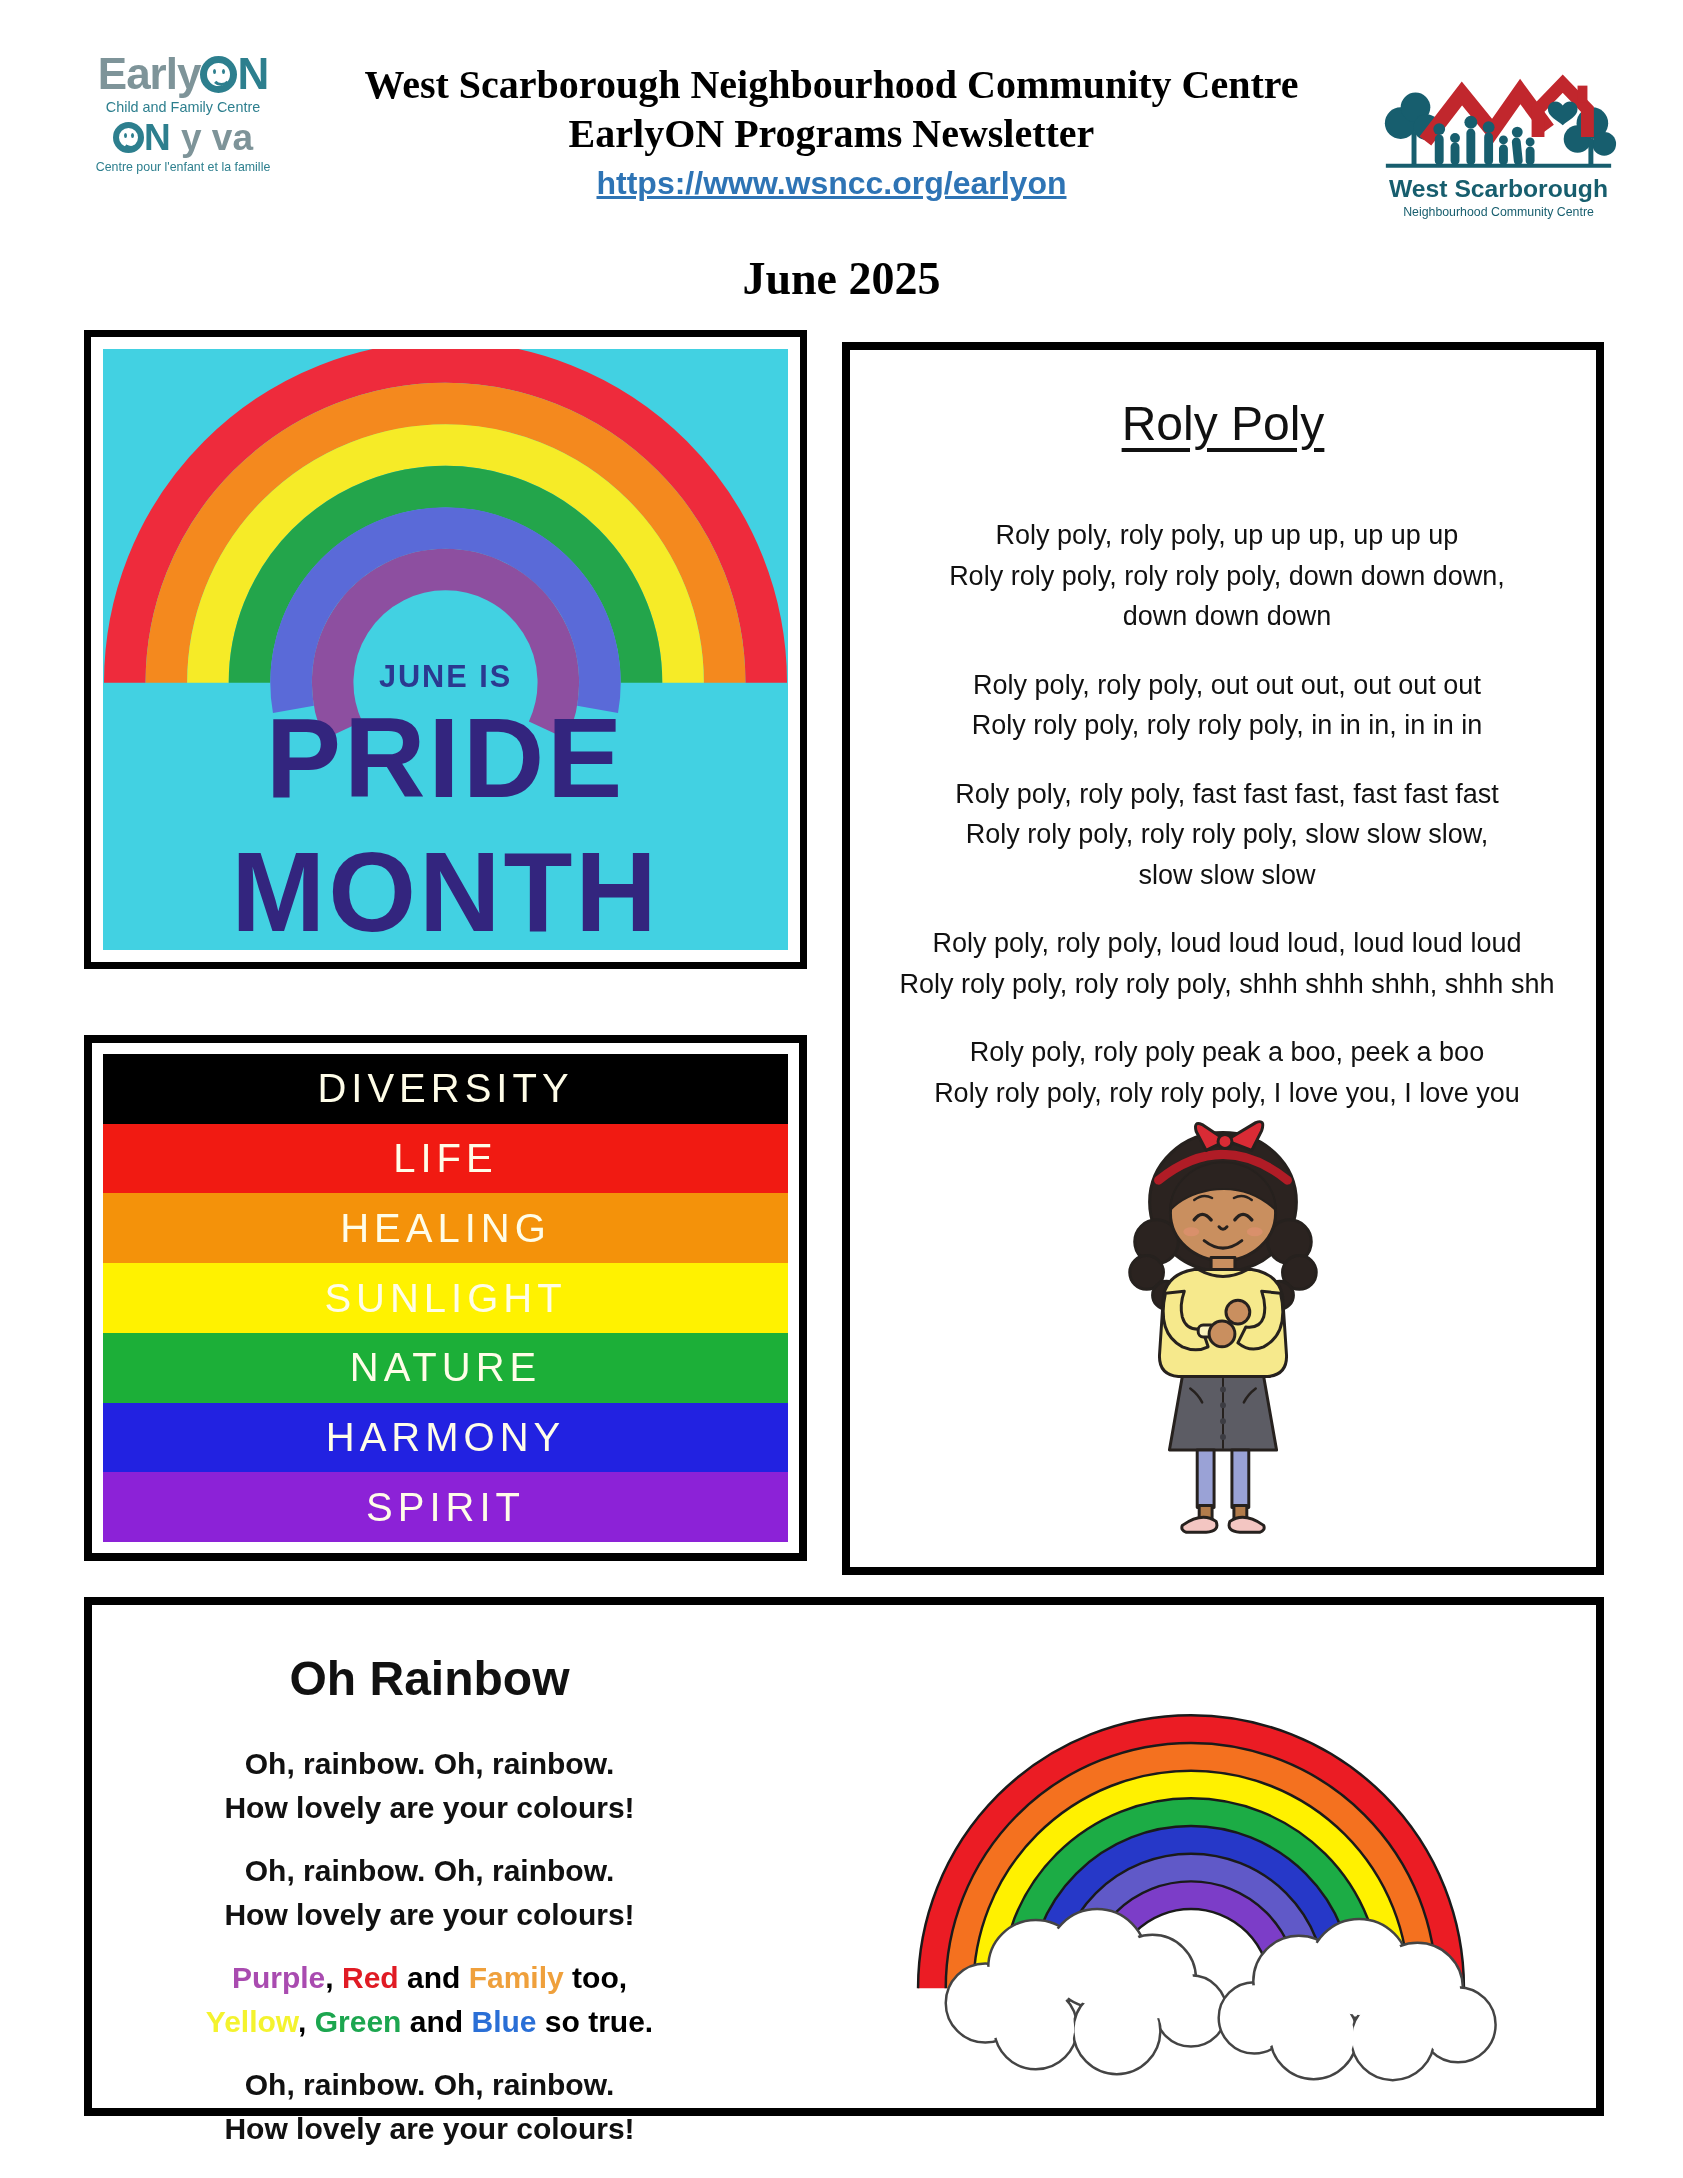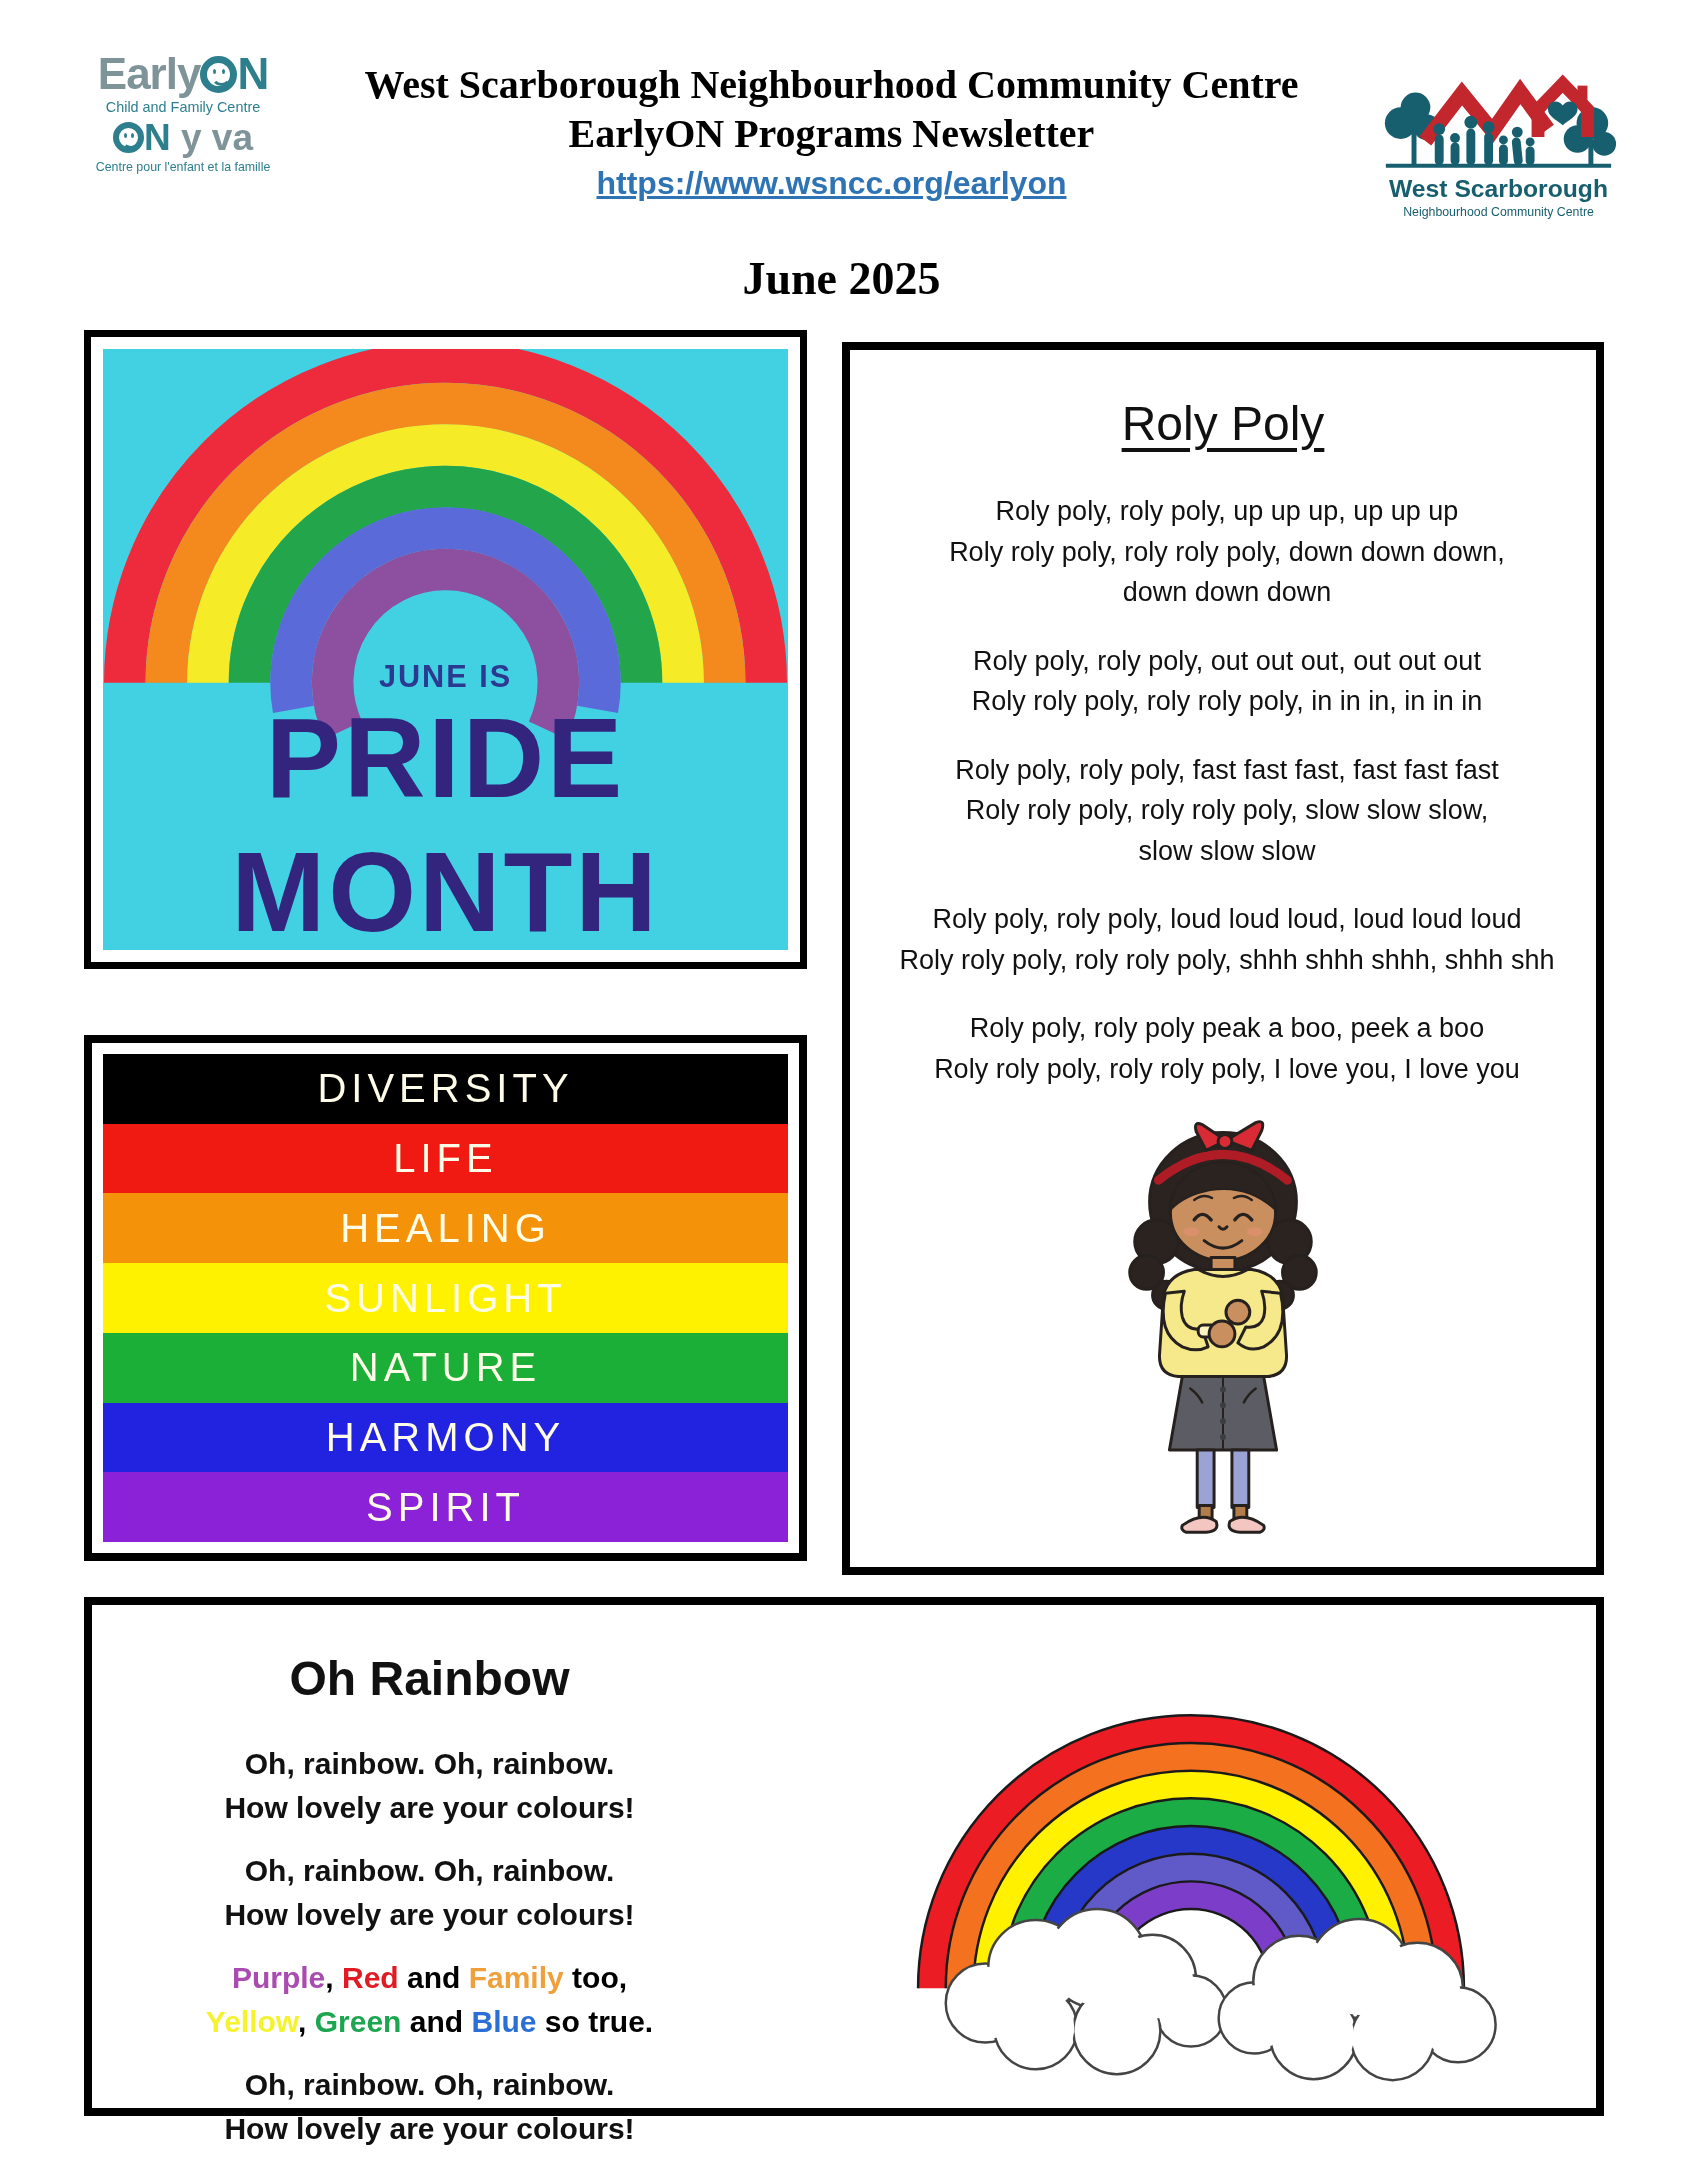--- a/index.html
+++ b/index.html
@@ -39,21 +39,21 @@
   .pride-svg { width:100%; height:100%; display:block; }
 
   
   .flag-inner { display:flex; flex-direction:column; width:100%; height:100%; }
   .stripe { flex:1; display:flex; align-items:center; justify-content:center; }
   .stripe-label { color:#FFFDE8; font-size:40px; letter-spacing:5px; font-weight:normal; }
 
   
   .roly-inner { position:relative; width:100%; height:100%; text-align:center; color:#111; }
   .roly-title { margin-top:46px; font-size:48px; text-decoration:underline; text-underline-offset:8px; display:inline-block; }
-  .roly-lyrics { margin-top:40px; font-size:27px; line-height:1.5;padding-left:8px; }
+  .roly-lyrics { margin-top:64px; font-size:27px; line-height:1.5;padding-left:8px; }
   .stanza { margin-bottom:28px; }
   .girl-svg { position:absolute; left:249px; top:760px; width:248px; height:428px; }
 
   
   .oh-col { position:absolute; left:28px; top:46px; width:619px; text-align:center; color:#111; }
   .oh-title { font-weight:bold; font-size:48px; }
   .oh-lyrics { margin-top:36px; font-weight:bold; font-size:30px; line-height:1.45; }
   .oh-stanza { margin-bottom:20px; }
   .rainbow-svg { position:absolute; left:782px; top:42px; width:634px; height:447px; }
 </style>

